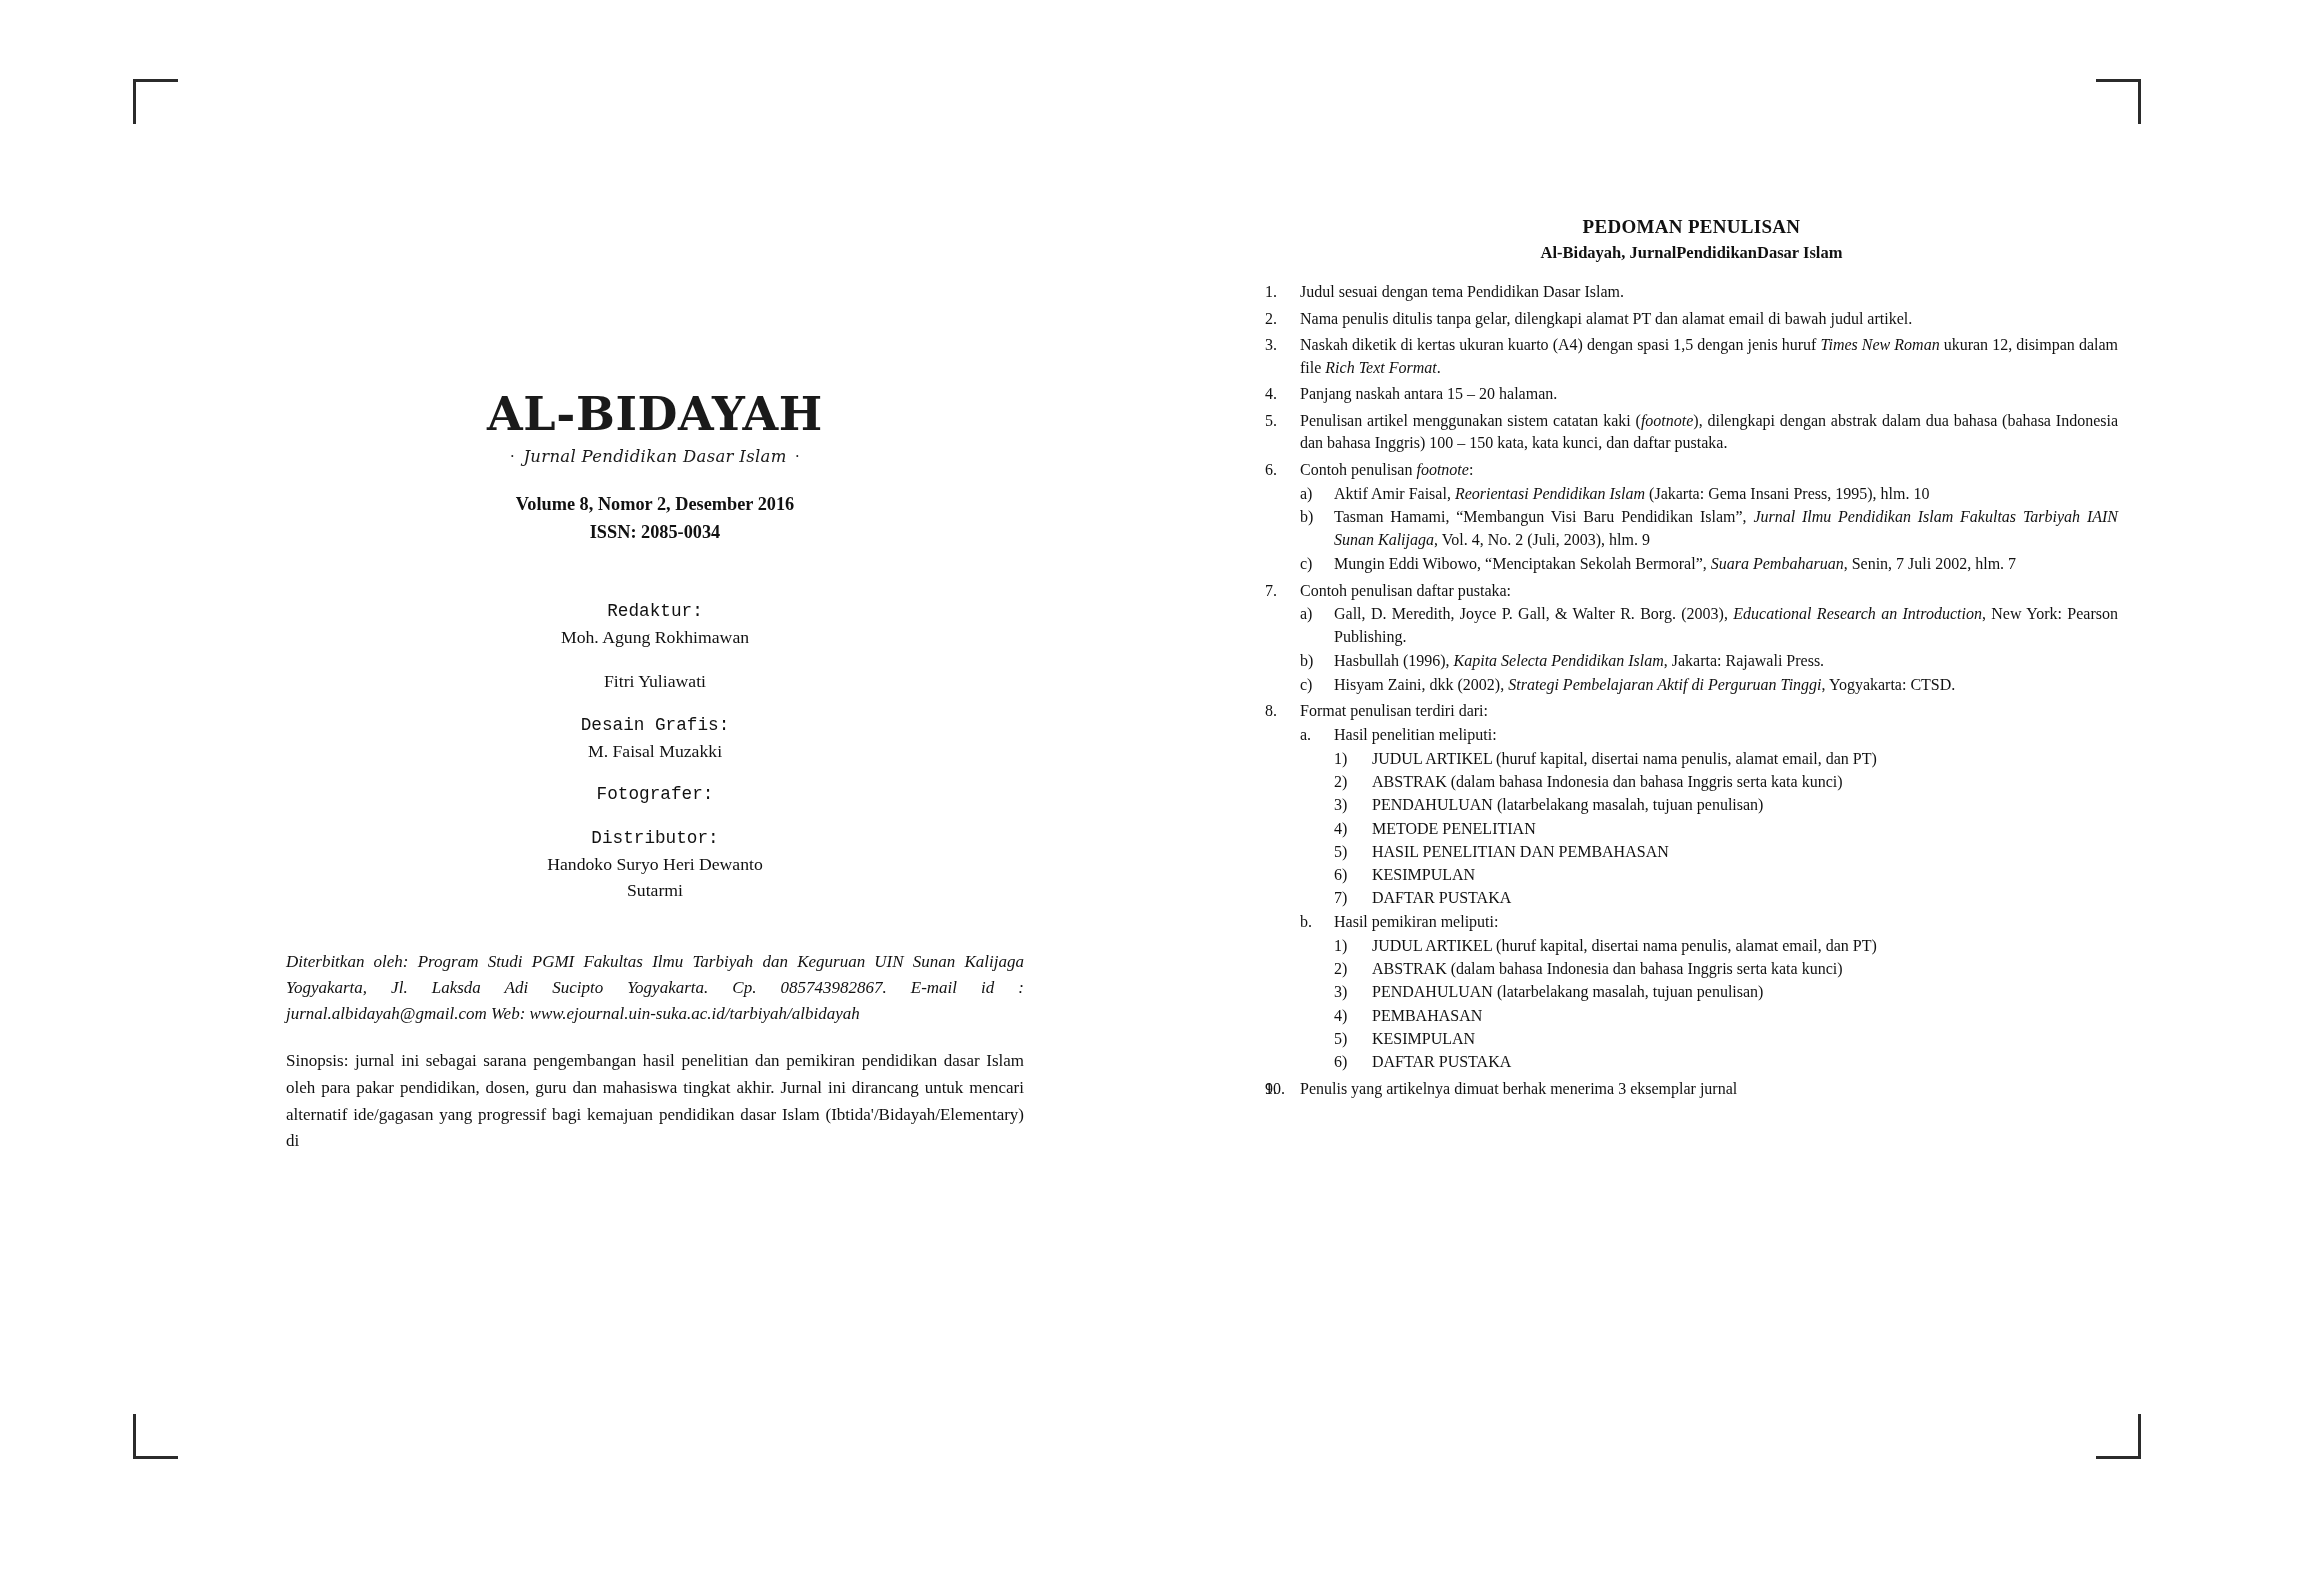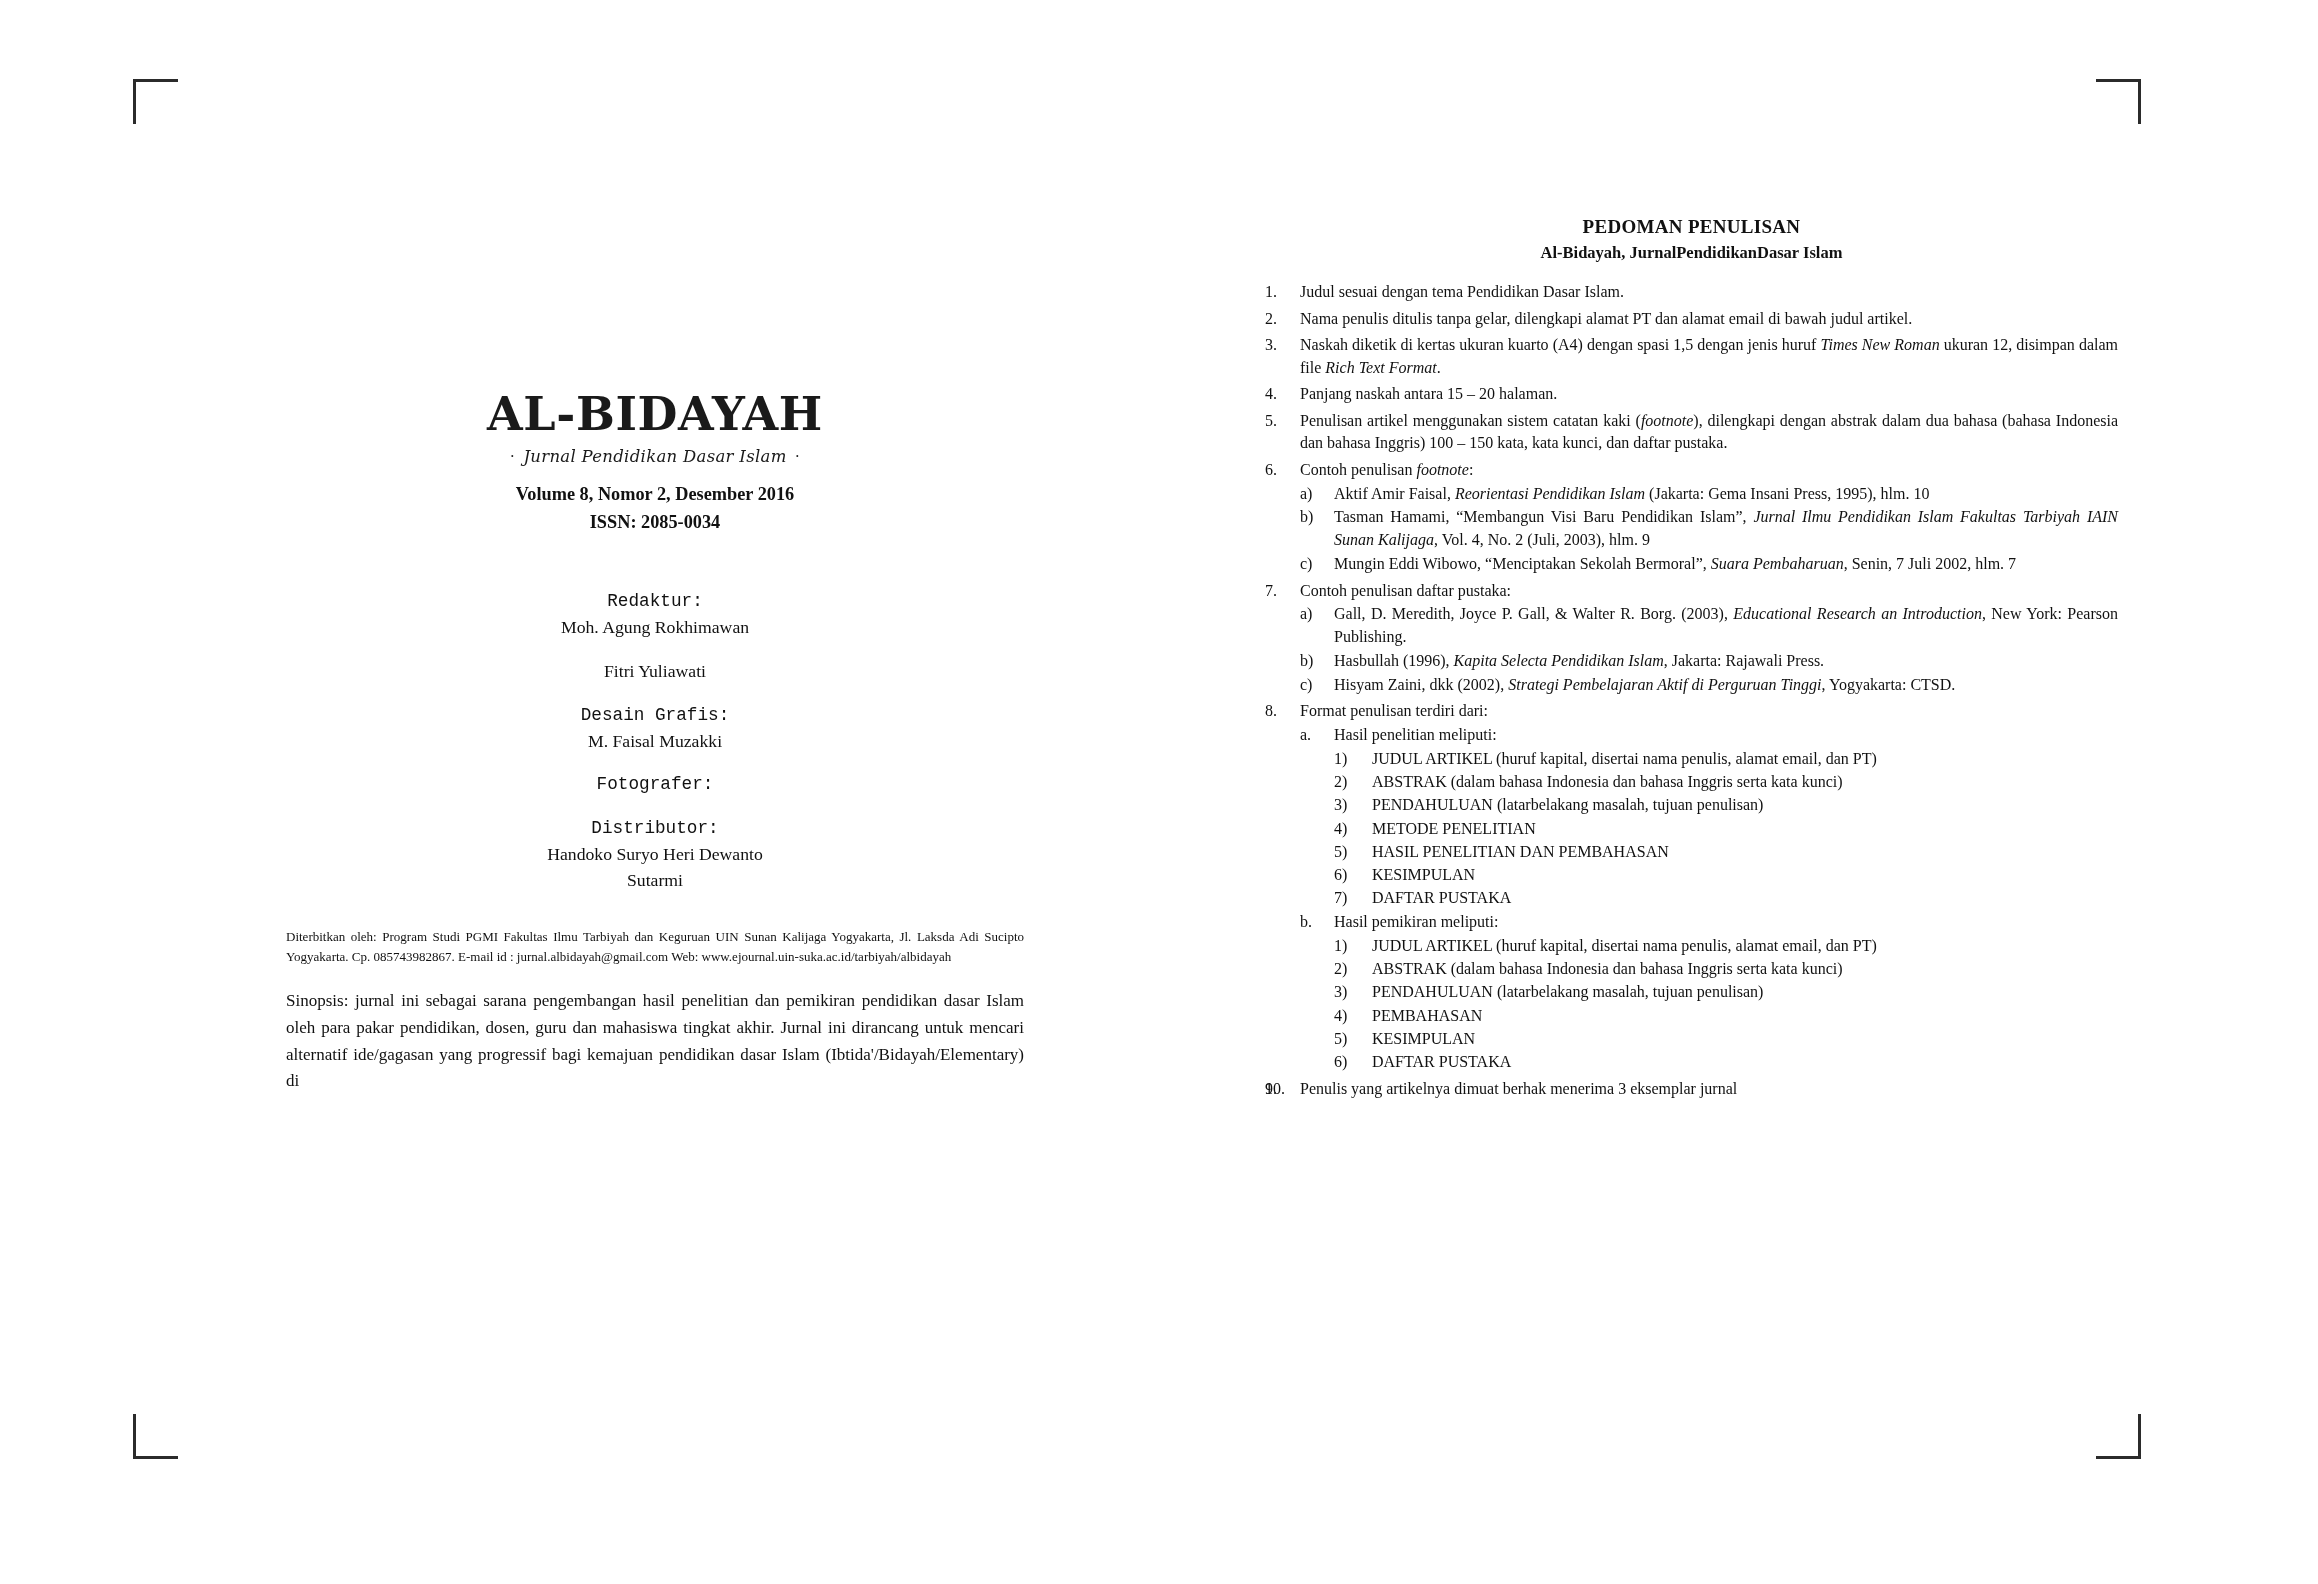--- a/index.html
+++ b/index.html
@@ -77,21 +77,21 @@
   .journal-subtitle .dot {
     font-style: normal;
     font-size: 14.6px;
     padding: 0 8.5px;
     vertical-align: 1.2px;
   }
   .journal-volume {
     text-align: center;
     font-weight: bold;
     font-size: 18.3px;
-    margin-top: 18px;
+    margin-top: 28px;
   }
   .journal-issn {
     text-align: center;
     font-weight: bold;
     font-size: 18.3px;
     margin-top: 7.3px;
   }
   .staff {
     margin-top: 56px;
     text-align: center;
@@ -102,24 +102,25 @@
   .staff-role {
     font-size: 17.7px;
     line-height: 1.45;
     font-family: Liberation Mono, monospace;
   }
   .staff-name {
     font-size: 17.7px;
     line-height: 1.45;
   }
   .colophon {
-    margin-top: 34px;
-    font-size: 13px;
+    margin-top: 46px;
+    font-size: 17px;
     line-height: 1.52;
     text-align: justify;
+    font-style: italic;
   }
   .colophon p { margin: 0; }
   .synopsis {
     margin-top: 21px;
     font-size: 17px;
     line-height: 1.58;
     text-align: justify;
   }
   .synopsis p { margin: 0; }
 

